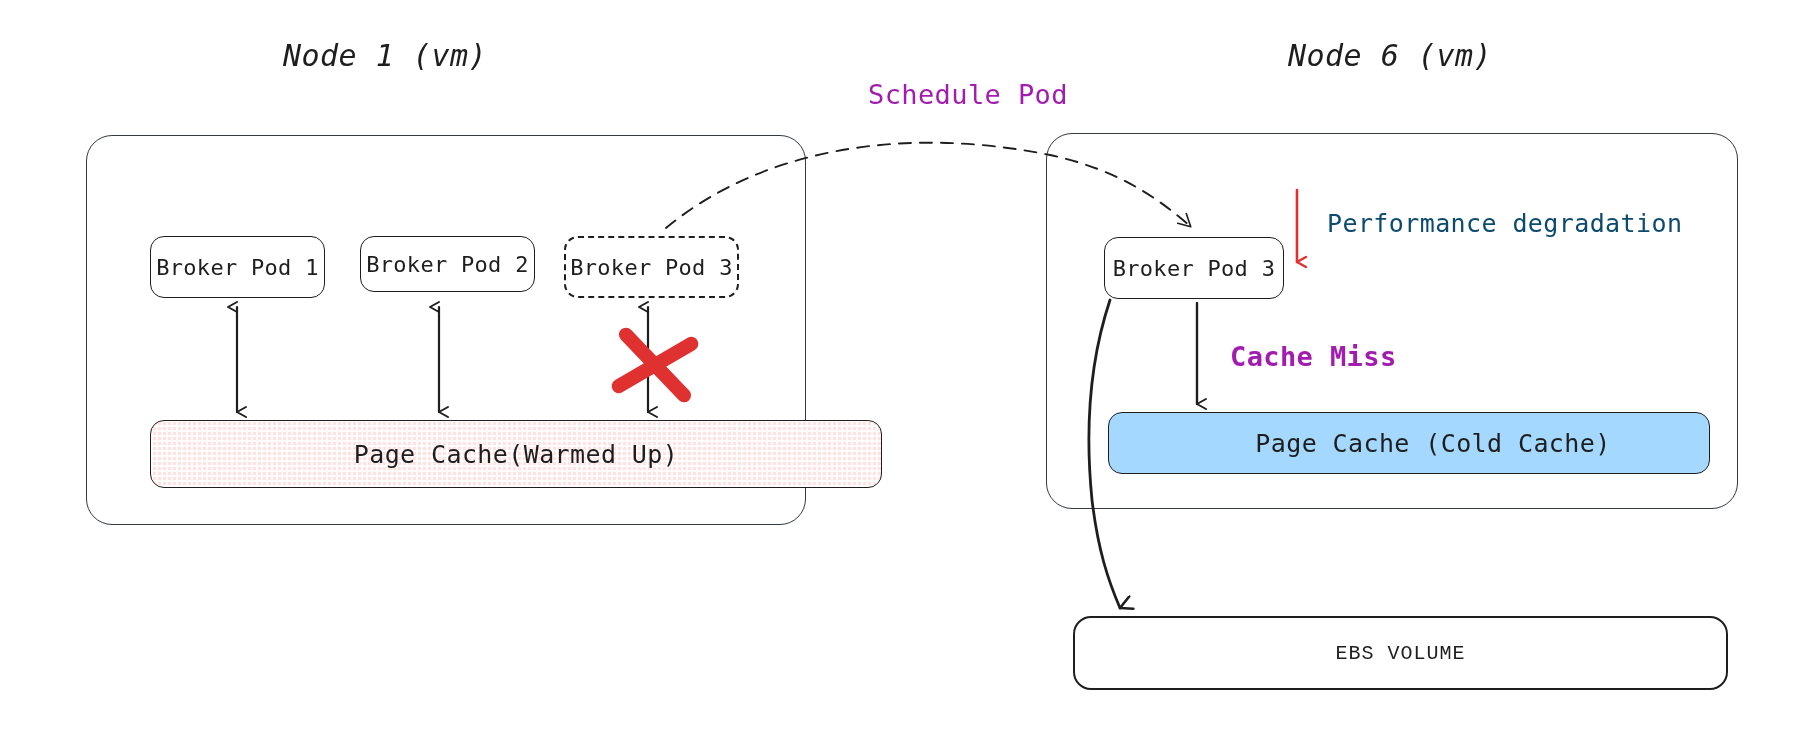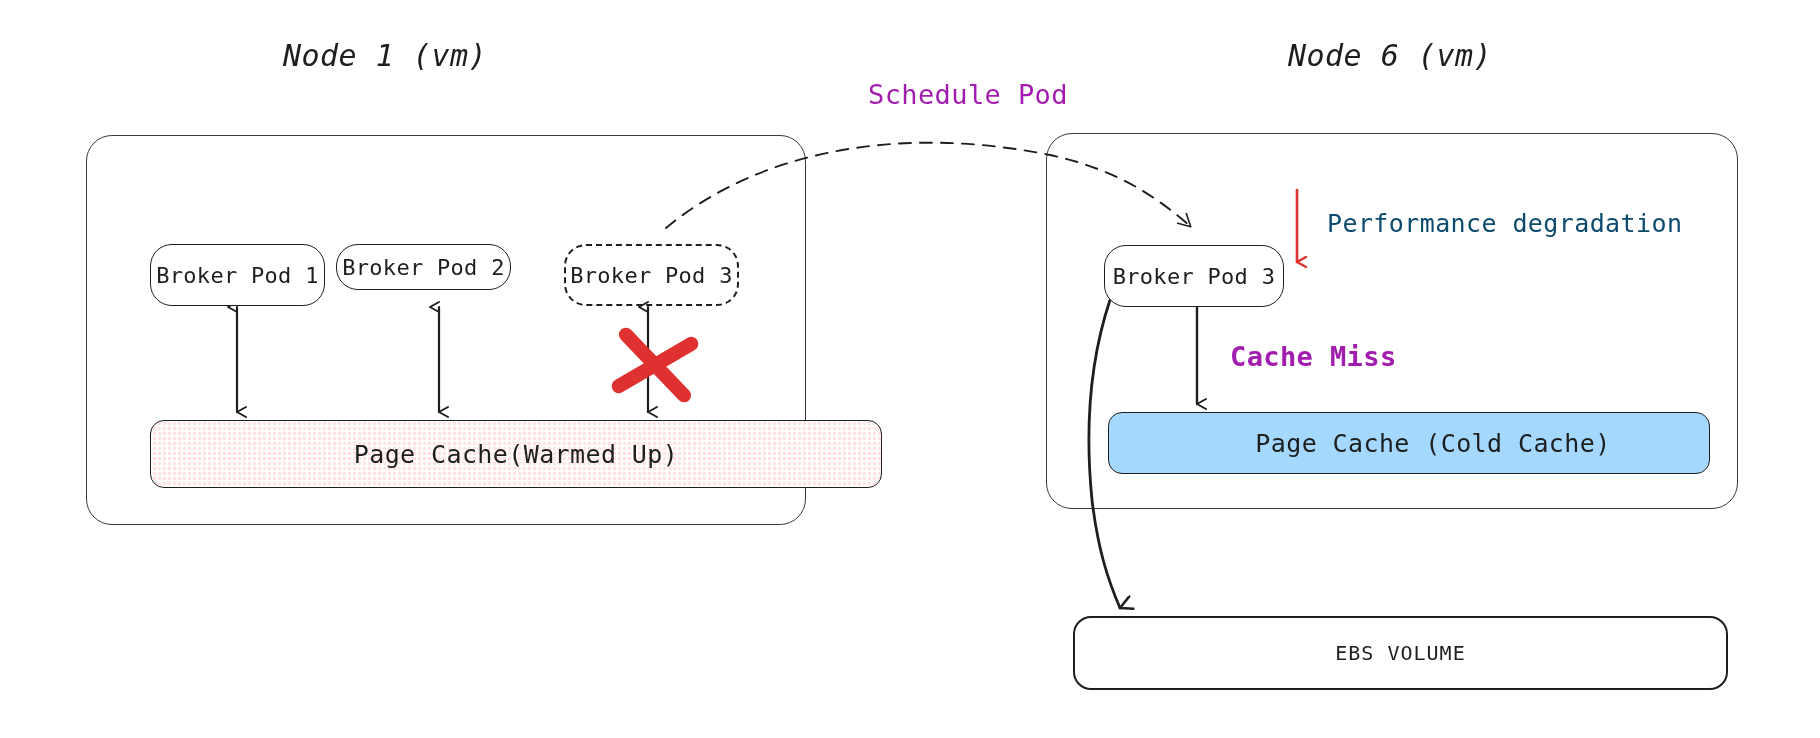--- a/index.html
+++ b/index.html
@@ -47,26 +47,25 @@
     justify-content: center;
     white-space: nowrap;
   }
   .container-box {
     border: 1.6px solid #343a40;
     border-radius: 26px;
     background: transparent;
   }
   .pod-box {
     border: 1.7px solid #1e1e1e;
-    border-radius: 22px;
+    border-radius: 14px;
     background: #ffffff;
     font-size: 22px;
     letter-spacing: 0.3px;
     z-index: 6;
-    margin-top: 8px;
   }
   .pod-box.dashed {
     border-style: dashed;
     border-width: 2px;
     background: transparent;
   }
   .cache-box {
     border: 1.8px solid #1e1e1e;
     border-radius: 14px;
     font-size: 25px;
@@ -82,20 +81,21 @@
   .cache-cold {
     background-color: #a5d8ff;
   }
   .ebs-box {
     border: 2.2px solid #1e1e1e;
     border-radius: 18px;
     background: #ffffff;
     font-size: 20px;
     letter-spacing: 1px;
     z-index: 4;
+    font-family: Liberation Mono, monospace;
   }
   .edge-label {
     position: absolute;
     font-size: 27px;
     letter-spacing: 0.4px;
     color: #a21caf;
     white-space: nowrap;
     z-index: 7;
   }
   .edge-label.red {
@@ -111,21 +111,21 @@
   <div class="node-title" style="left:205px; top:38px; width:360px;">Node 1 (vm)</div>
 
   <div class="node-title" style="left:1210px; top:38px; width:360px;">Node 6 (vm)</div>
 
   <div class="box container-box" style="left:86px; top:135px; width:720px; height:390px;"></div>
 
   <div class="box pod-box" style="left:150px; top:236px; width:175px; height:62px;">
     <span>Broker Pod 1</span>
   </div>
 
-  <div class="box pod-box" style="left:336px; top:236px; width:175px; height:46px;">
+  <div class="box pod-box" style="left:360px; top:236px; width:175px; height:56px;">
     <span>Broker Pod 2</span>
   </div>
 
   <div class="box pod-box dashed" style="left:564px; top:236px; width:175px; height:62px;">
     <span>Broker Pod 3</span>
   </div>
 
   <div class="box cache-box cache-warm" style="left:150px; top:420px; width:732px; height:68px;">
     <span>Page Cache(Warmed Up)</span>
   </div>

